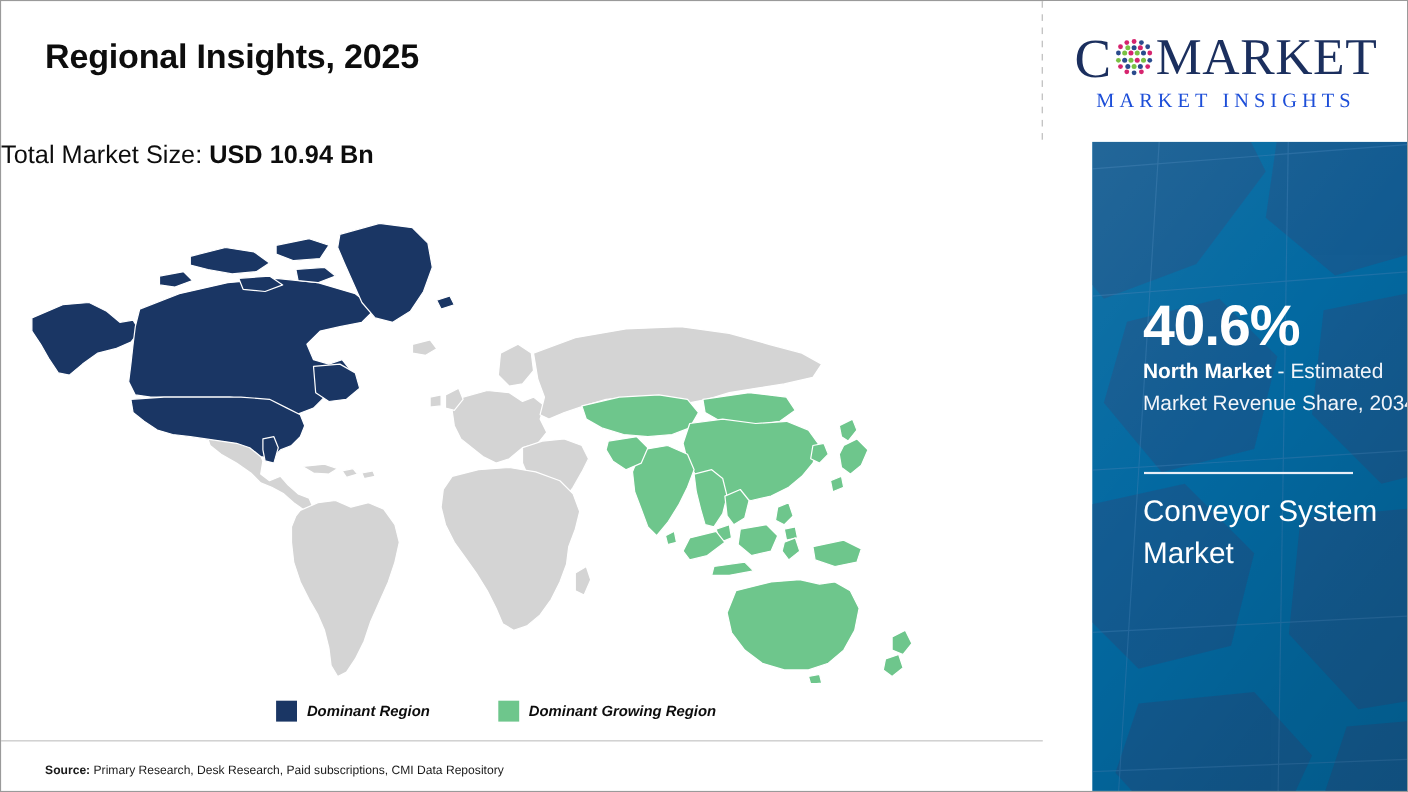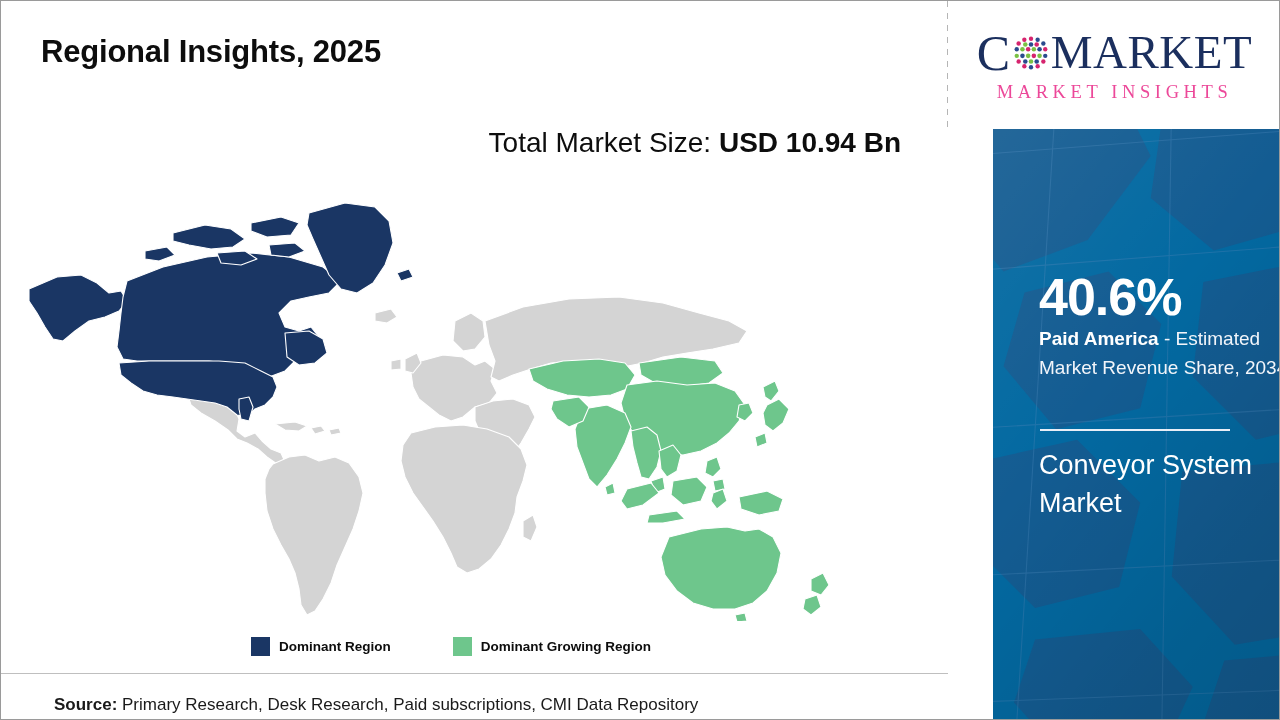--- a/index.html
+++ b/index.html
@@ -6,56 +6,56 @@
   body{width:1280px;height:720px;overflow:hidden;font-family:"Liberation Sans",sans-serif;}
   #canvas{position:relative;width:1280px;height:720px;background:#ffffff;
           border:1px solid #9a9a9a;box-sizing:border-box;overflow:hidden;}
 
   
   #left-panel{position:absolute;left:0;top:0;width:844px;height:718px;}
 
   #page-title{position:absolute;left:40px;top:33px;font-size:31px;font-weight:bold;
               color:#0d0d0d;letter-spacing:-0.2px;white-space:nowrap;}
 
-  #market-size-line{position:absolute;left:0;top:126px;width:900px;text-align:right;
-                    font-size:28px;color:#0d0d0d;white-space:nowrap;}
+  #market-size-line{position:absolute;left:0;top:126px;width:900px;text-align:left;
+                    font-size:23px;color:#0d0d0d;white-space:nowrap;}
   #market-size-line .lbl{font-weight:normal;}
   #market-size-line .val{font-weight:bold;}
 
   
   #map-wrap{position:absolute;left:22px;top:180px;width:860px;height:440px;}
   #map-wrap svg{display:block;width:100%;height:100%;}
 
   
   #legend{position:absolute;left:0;top:636px;width:900px;display:flex;
-          justify-content:center;align-items:center;gap:62px;}
+          justify-content:center;align-items:center;gap:62px;font-style:italic;}
   .legend-item{display:flex;align-items:center;gap:9px;}
   .legend-swatch{width:19px;height:19px;display:block;}
   .legend-label{font-size:13.5px;font-weight:bold;color:#0d0d0d;white-space:nowrap;}
 
   
   #footer-divider{position:absolute;left:0;top:672px;width:947px;height:1px;background:#bfbfbf;}
-  #source-line{position:absolute;left:40px;top:694px;font-size:17px;color:#1a1a1a;
-               white-space:nowrap;margin-left:13px;}
+  #source-line{position:absolute;left:40px;top:694px;font-size:11px;color:#1a1a1a;
+               white-space:nowrap;}
   #source-line .src-lbl{font-weight:bold;}
 
   
   #vert-divider{position:absolute;left:946px;top:0;width:1px;height:130px;
                 background-image:linear-gradient(to bottom,#b5b5b5 0 6px,transparent 6px 12px);
                 background-size:1px 12px;}
 
   
   #logo-box{position:absolute;left:948px;top:0;width:331px;height:128px;background:#fff;
             display:flex;flex-direction:column;align-items:center;justify-content:center;}
   #logo-word{display:flex;align-items:center;justify-content:center;
              font-family:"Liberation Serif",serif;color:#1b2f5e;
              font-size:47px;letter-spacing:0.5px;line-height:1;}
   #logo-word .c-letter{font-size:50px;}
   #logo-globe{width:38px;height:38px;margin:0 1px 2px 1px;position:relative;display:block;}
-  #logo-sub{font-family:"Liberation Serif",serif;color:#ec4899;font-size:18.5px;
+  #logo-sub{font-family:"Liberation Serif",serif;color:#1d4ed8;font-size:18.5px;
             letter-spacing:4.6px;margin-top:4px;white-space:nowrap;}
 
   
   #stat-panel{position:absolute;left:948px;top:128px;width:348px;height:590px;
               background:#0369a1;overflow:hidden;margin-left:44px;}
   #stat-panel .tex{position:absolute;inset:0;opacity:.55;}
   #stat-panel .tex svg{width:100%;height:100%;display:block;}
   #stat-panel .sheen{position:absolute;inset:0;
         background:linear-gradient(128deg,rgba(255,255,255,.07) 0%,rgba(255,255,255,0) 38%,
                    rgba(0,0,0,.10) 72%,rgba(0,0,0,.16) 100%);}
@@ -302,20 +302,20 @@
           <path d="M170 -20 L160 620"></path>
           <path d="M275 -20 L300 620"></path>
         </g>
       </svg>
     </div>
     <div class="sheen"></div>
 
     <div id="stat-content">
       <div id="stat-percent">40.6%</div>
       <div id="stat-desc">
-        <span class="region">Paid America</span><span> - Estimated Market Revenue Share, 2034</span>
+        <span class="region">North Market</span><span> - Estimated Market Revenue Share, 2034</span>
       </div>
       <div id="stat-rule"></div>
       <div id="stat-market">Conveyor System Market</div>
     </div>
   </div>
 
 </div>
 
 </body></html>

